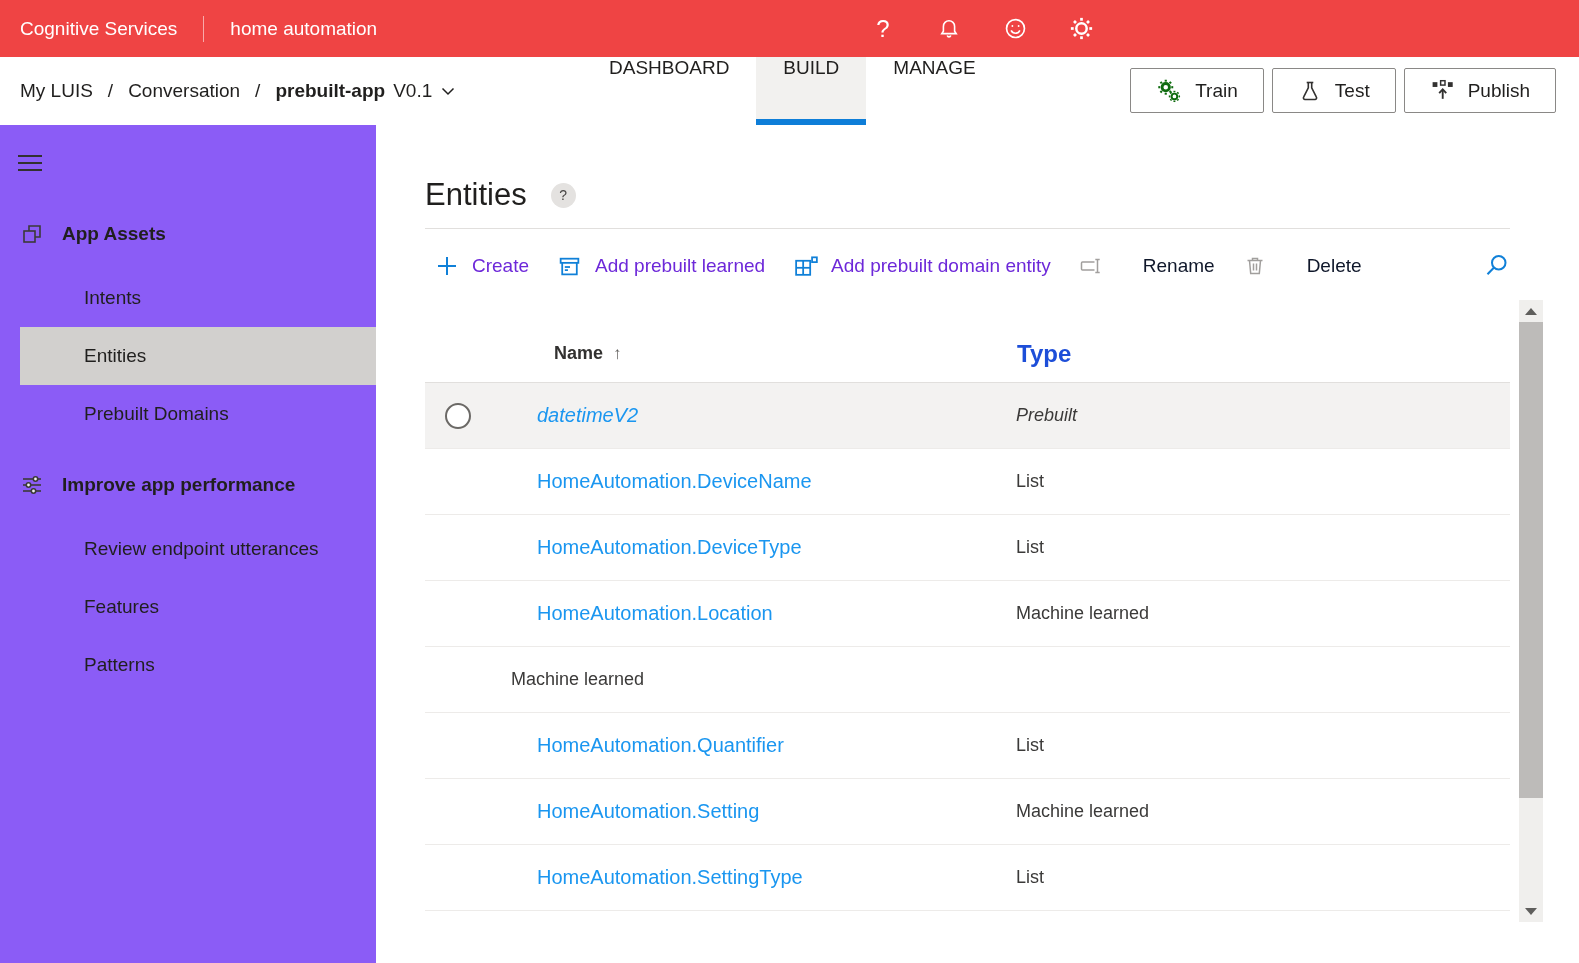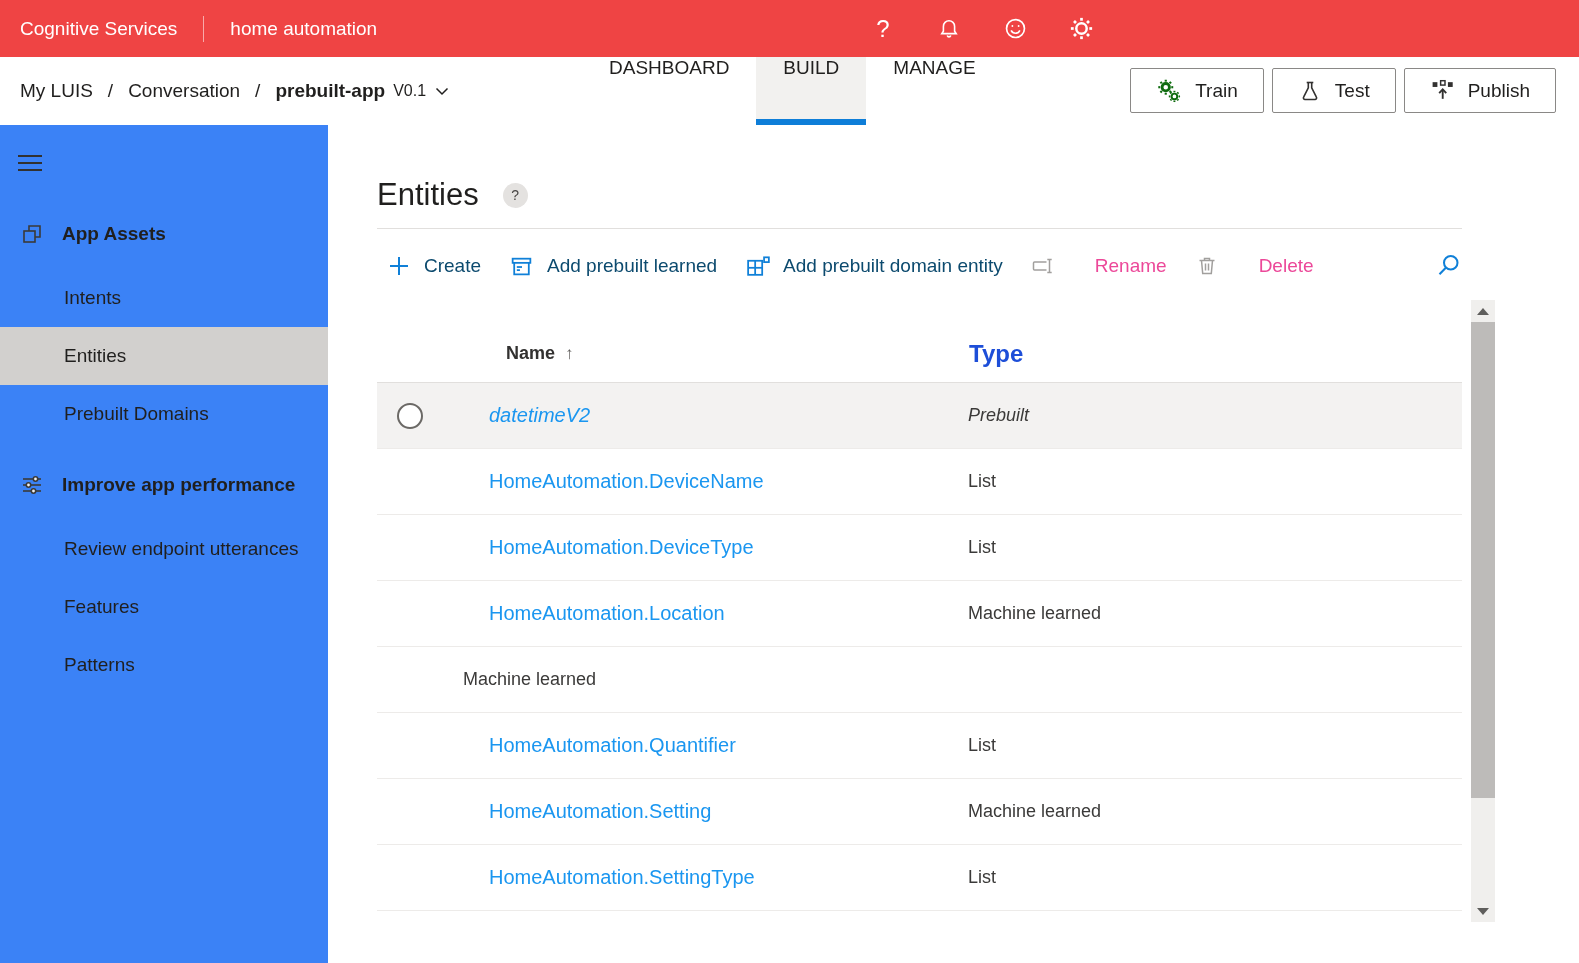--- a/index.html
+++ b/index.html
@@ -21,67 +21,67 @@
              justify-content:center; cursor:pointer; }
   .help-glyph { font-size:24px; line-height:1; }
 
   
   .navbar { height:68px; background:#fff; position:relative; }
   .breadcrumb { position:absolute; left:20px; top:0; height:100%;
                 display:flex; align-items:center; font-size:19px; }
   .crumb { cursor:pointer; }
   .crumb-sep { margin:0 15px; }
   .crumb-app { font-weight:700; }
-  .version { font-size:16px; margin-left:8px; cursor:pointer; }
+  .version { font-size:19px; margin-left:8px; cursor:pointer; }
   .chev { margin-left:9px; display:flex; align-items:center; cursor:pointer; }
 
   .tabs { position:absolute; left:582px; top:0; height:100%; display:flex; }
   .tab { position:relative; display:flex; align-items:flex-start; padding:0 27px;
          font-size:19px; cursor:pointer; }
   .tab.active { background:#f2f1ef; }
   .tab.active::after { content:""; position:absolute; left:0; right:0; bottom:0;
                        height:6px; background:#0e7ed8; }
 
   .actions { position:absolute; right:23px; top:11px; display:flex; gap:8px; }
   .action-btn { height:45px; padding:0 25px; border:1px solid #8a8886; border-radius:2px;
                 background:#fff; display:flex; align-items:center; gap:13px;
                 font-size:19px; color:#201f1e; cursor:pointer; font-family:inherit; }
 
   
   .layout { display:flex; height:838px; }
 
   
-  .sidebar { width:328px; flex:none; background:#3b82f6; }
+  .sidebar { width:376px; flex:none; background:#8b5cf6; }
   .hamburger { margin:30px 0 0 18px; width:24px; cursor:pointer; }
   .hamburger span { display:block; height:2px; background:#323130; margin-bottom:5px; }
   .hamburger span:last-child { margin-bottom:0; }
   .side-section.first { margin-top:48px; }
   .side-section.second { margin-top:27px; }
   .side-header { display:flex; align-items:center; gap:18px; padding-left:20px;
                  height:30px; font-size:19px; font-weight:700; cursor:pointer; }
-  .side-items { margin-top:20px; }
+  .side-items { margin-top:20px;margin-left:20px; }
   .side-item { height:58px; display:flex; align-items:center; padding-left:64px;
                font-size:19px; cursor:pointer; }
   .side-item.active { background:#d2d0ce; }
 
   
   .main { flex:1; position:relative; background:#fff; padding-left:49px; }
   .content { width:1085px; }
   .title-row { padding-top:52px; display:flex; align-items:center; gap:24px; }
   .page-title { font-size:31px; font-weight:400; }
   .help-badge { width:25px; height:25px; border-radius:50%; background:#e4e2e0;
                 color:#484644; font-size:14px; display:flex; align-items:center;
                 justify-content:center; cursor:pointer; }
   .title-divider { margin-top:15px; height:1px; background:#e1dfdd; }
 
   .toolbar { margin-top:14px; height:46px; display:flex; align-items:center;
              position:relative; padding-left:10px; }
   .tool-item { display:flex; align-items:center; gap:13px; font-size:19px;
-               color:#0c4a6e; margin-right:28px; cursor:pointer; white-space:nowrap; }
-  .tool-item.disabled { color:#ec4899; cursor:default;gap:40px; }
+               color:#6d28d9; margin-right:28px; cursor:pointer; white-space:nowrap; }
+  .tool-item.disabled { color:#0f172a; cursor:default;gap:40px; }
   .search-btn { position:absolute; right:0; top:9px; cursor:pointer; }
 
   
   .table { margin-top:36px; }
   .thead { display:flex; align-items:center; height:58px;
            border-bottom:1px solid #e1dfdd; font-size:18px; font-weight:700; color:#323130; }
   .cell-sel { width:86px; flex:none; display:flex; align-items:center;
               padding-left:20px; }
   .cell-name { width:479px; flex:none; display:flex; align-items:flex-end;margin-left:26px; }
   .thead .cell-name { width:462px; padding-left:17px; }

